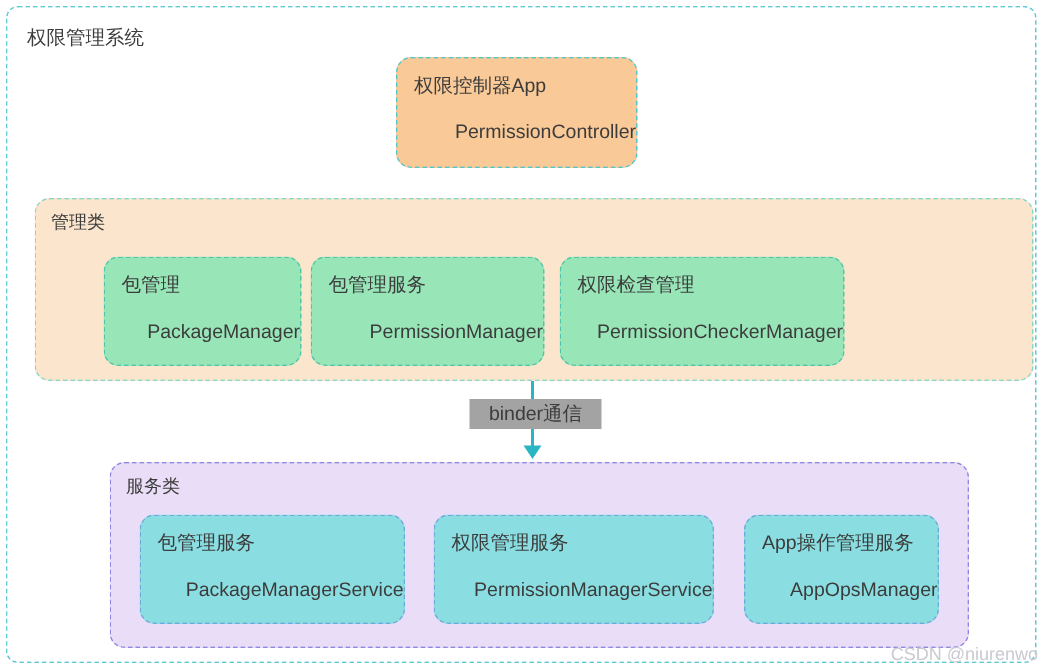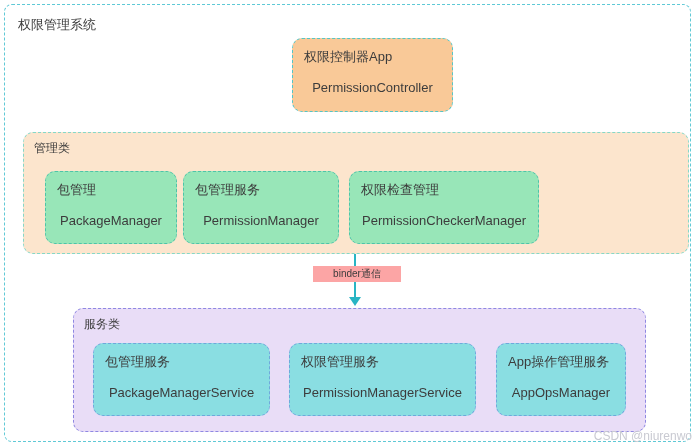--- a/index.html
+++ b/index.html
@@ -15,47 +15,47 @@
   .outer{
     position:absolute;left:4px;top:4px;width:685px;height:436px;
     border:1px dashed var(--outer_border,#5fc9d6);border-radius:8px;background:#fff;
   }
   .sys-title{position:absolute;left:13px;top:11px;font-size:13px;}
 
   
   .controller{
     position:absolute;left:259px;top:33px;width:159px;height:72px;
     background:var(--controller_fill,#f9c998);
-    border:1px dashed var(--controller_border,#54c6c6);border-radius:10px;margin-left:28px;
+    border:1px dashed var(--controller_border,#54c6c6);border-radius:10px;
   }
   .node .cn{position:absolute;left:11px;top:9px;font-size:13px;}
-  .node .en{position:absolute;left:0;right:0;top:41px;text-align:center;font-size:13px;}
+  .node .en{position:absolute;left:0;right:0;top:41px;text-align:right;font-size:13px;}
 
   
   .mgmt{
     position:absolute;left:18px;top:127px;width:664px;height:120px;
     background:var(--manager_group_fill,#fce5cd);
     border:1px dashed var(--manager_group_border,#85d8c8);border-radius:10px;
   }
   .group-label{position:absolute;left:10px;top:7px;font-size:12px;}
   .gbox{
     position:absolute;top:38px;height:71px;
     background:var(--manager_fill,#98e6b8);
-    border:1px dashed var(--manager_border,#4ec4a9);border-radius:10px;
+    border:1px dashed var(--manager_border,#4ec4a9);border-radius:10px;margin-left:24px;
   }
   .g1{left:21px;width:130px}
   .g2{left:159px;width:154px}
   .g3{left:325px;width:188px}
   .g4{left:523px;width:132px}
 
   
   .arrow-svg{position:absolute;left:338px;top:248px;width:24px;height:54px;}
   .binder-label{
     position:absolute;left:308px;top:261px;width:88px;text-align:center;
-    font-size:10px;background:#fca5a5;padding:1px 0;
+    font-size:13px;background:#a3a3a3;padding:1px 0;
   }
 
   
   .svc{
     position:absolute;left:68px;top:303px;width:571px;height:122px;
     background:var(--service_group_fill,#e9ddf7);
     border:1px dashed var(--service_group_border,#8f88e2);border-radius:10px;
   }
   .cbox{
     position:absolute;top:34px;height:71px;

